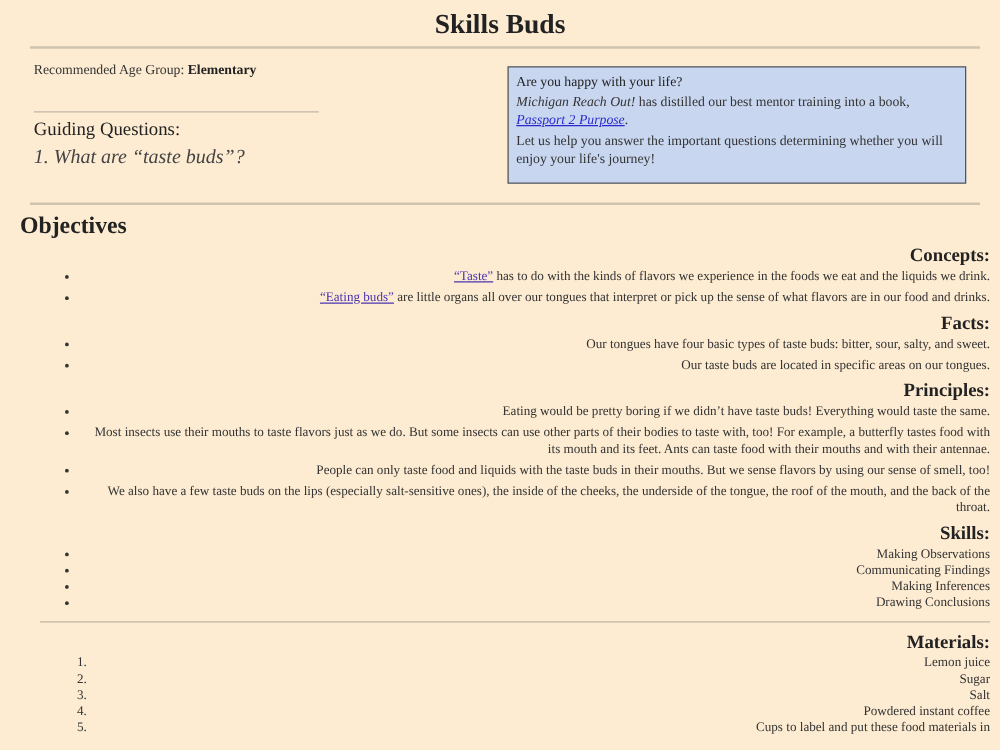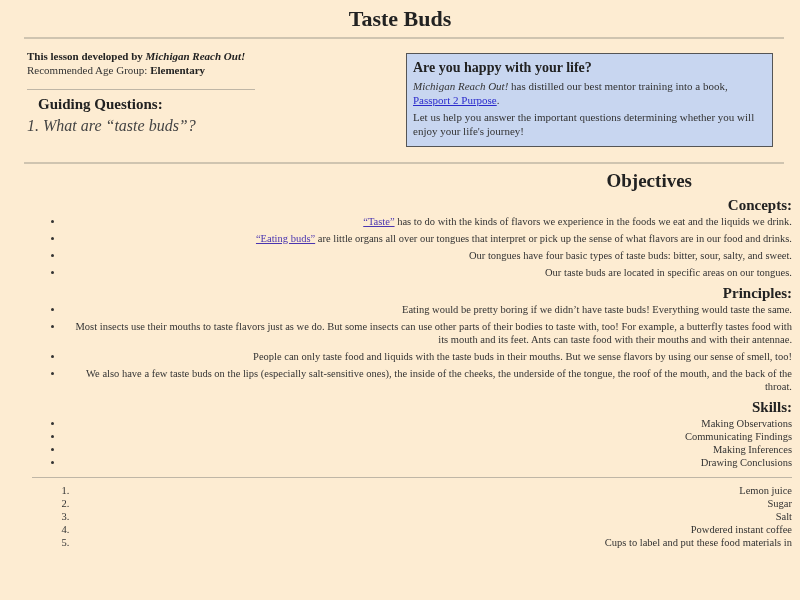--- a/index.html
+++ b/index.html
@@ -15,52 +15,49 @@
     margin:0; padding-top:6px; height:30px; line-height:26px;
   }
   hr.rule { border:0; border-top:2px solid #cfc4b0; margin:0; }
   .top-rule { position:absolute; left:24px; width:760px; top:37px; }
   .left-col { position:absolute; left:27px; top:49px; width:230px; }
   .credit { font-size:11px; font-weight:bold; line-height:14px; }
   .credit i { font-weight:bold; }
   .agegroup { font-size:11px; line-height:15px; color:#333; }
   .agegroup b { color:#222; }
   .left-rule { position:absolute; left:27px; top:89px; width:228px; border-top:1px solid #bfb6a6; }
-  .gq-title { position:absolute; left:38px; top:96px; font-size:15px; font-weight:bold; margin:0; }
+  .gq-title { position:absolute; left:27px; top:96px; font-size:15px; font-weight:normal; margin:0; }
   .gq-list { position:absolute; left:27px; top:118px; font-size:16px; font-style:italic; color:#444; line-height:16px; margin:0; padding:0; list-style:none; }
   .promo {
     position:absolute; left:406px; top:53px; width:367px; height:94px;
     background:#c8d6f0; border:1.5px solid #555;
     padding:6px; box-sizing:border-box;
   }
-  .promo h3 { margin:0 0 3px 0; font-size:14px; font-weight:bold; }
+  .promo h3 { margin:0 0 3px 0; font-size:11px; font-weight:normal; }
   .promo p { margin:0 0 3px 0; font-size:11px; line-height:14px; color:#333; }
-  .promo a { color:#2a2acc; text-decoration:underline; }
+  .promo a { color:#2a2acc; font-style:italic; text-decoration:underline; }
   .mid-rule { position:absolute; left:24px; top:162px; width:760px; }
-  .obj-title { position:absolute; left:0; width:692px; top:170px; text-align:right; font-size:19px; font-weight:bold; margin:0; }
+  .obj-title { position:absolute; left:0; width:692px; top:170px; text-align:left; font-size:19px; font-weight:bold; margin:0;padding-left:16px; }
   .content { position:absolute; left:32px; top:195px; width:760px;text-align:right; }
   .content h4 { margin:0; font-size:15px; font-weight:bold; line-height:20px; }
   .content ul { margin:0 0 2px 0; padding-left:32px; font-size:10.5px; line-height:13px; color:#333; }
   .content ul li { margin-bottom:4px; }
   .content ul.tight li { margin-bottom:0; }
   .content a { color:#4a35b0; }
   .skills-rule { border:0; border-top:1px solid #bfb6a6; margin:8px 0 6px 0; width:760px; }
   .content ol { margin:0; padding-left:40px; font-size:10.5px; line-height:13px; color:#333; }
 </style>
 </head>
 <body>
 
 <div class="page">
-  <h1 class="title">Taste Buds</h1>
+  <h1 class="title">Skills Buds</h1>
   <hr class="rule top-rule">
 
   <div class="left-col">
-    <div class="credit">
-      <span>This lesson developed by </span><i>Michigan Reach Out!</i>
-    </div>
     <div class="agegroup">
       <span>Recommended Age Group: </span><b>Elementary</b>
     </div>
   </div>
   <div class="left-rule"></div>
   <h3 class="gq-title">Guiding Questions:</h3>
   <ul class="gq-list">
     <li>1. What are “taste buds”?</li>
   </ul>
 
@@ -73,20 +70,21 @@
   <hr class="rule mid-rule">
   <h2 class="obj-title">Objectives</h2>
 
   <div class="content">
     <h4>Concepts:</h4>
     <ul>
       <li><a href="#">“Taste”</a><span> has to do with the kinds of flavors we experience in the foods we eat and the liquids we drink.</span></li>
       <li><a href="#">“Eating buds”</a><span> are little organs all over our tongues that interpret or pick up the sense of what flavors are in our food and drinks.</span></li>
     </ul>
 
+    <h4>Facts:</h4>
     <ul>
       <li>Our tongues have four basic types of taste buds: bitter, sour, salty, and sweet.</li>
       <li>Our taste buds are located in specific areas on our tongues.</li>
     </ul>
 
     <h4>Principles:</h4>
     <ul>
       <li>Eating would be pretty boring if we didn’t have taste buds! Everything would taste the same.</li>
       <li>Most insects use their mouths to taste flavors just as we do. But some insects can use other parts of their bodies to taste with, too! For example, a butterfly tastes food with its mouth and its feet. Ants can taste food with their mouths and with their antennae.</li>
       <li>People can only taste food and liquids with the taste buds in their mouths. But we sense flavors by using our sense of smell, too!</li>
@@ -96,20 +94,21 @@
     <h4>Skills:</h4>
     <ul class="tight">
       <li>Making Observations</li>
       <li>Communicating Findings</li>
       <li>Making Inferences</li>
       <li>Drawing Conclusions</li>
     </ul>
 
     <hr class="skills-rule">
 
+    <h4>Materials:</h4>
     <ol>
       <li>Lemon juice</li>
       <li>Sugar</li>
       <li>Salt</li>
       <li>Powdered instant coffee</li>
       <li>Cups to label and put these food materials in</li>
     </ol>
   </div>
 </div>
 

